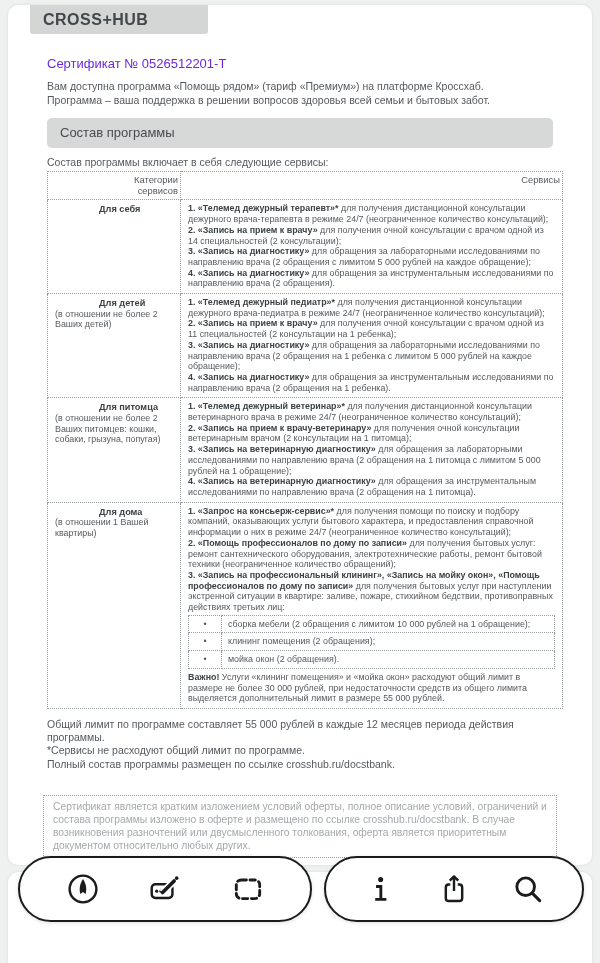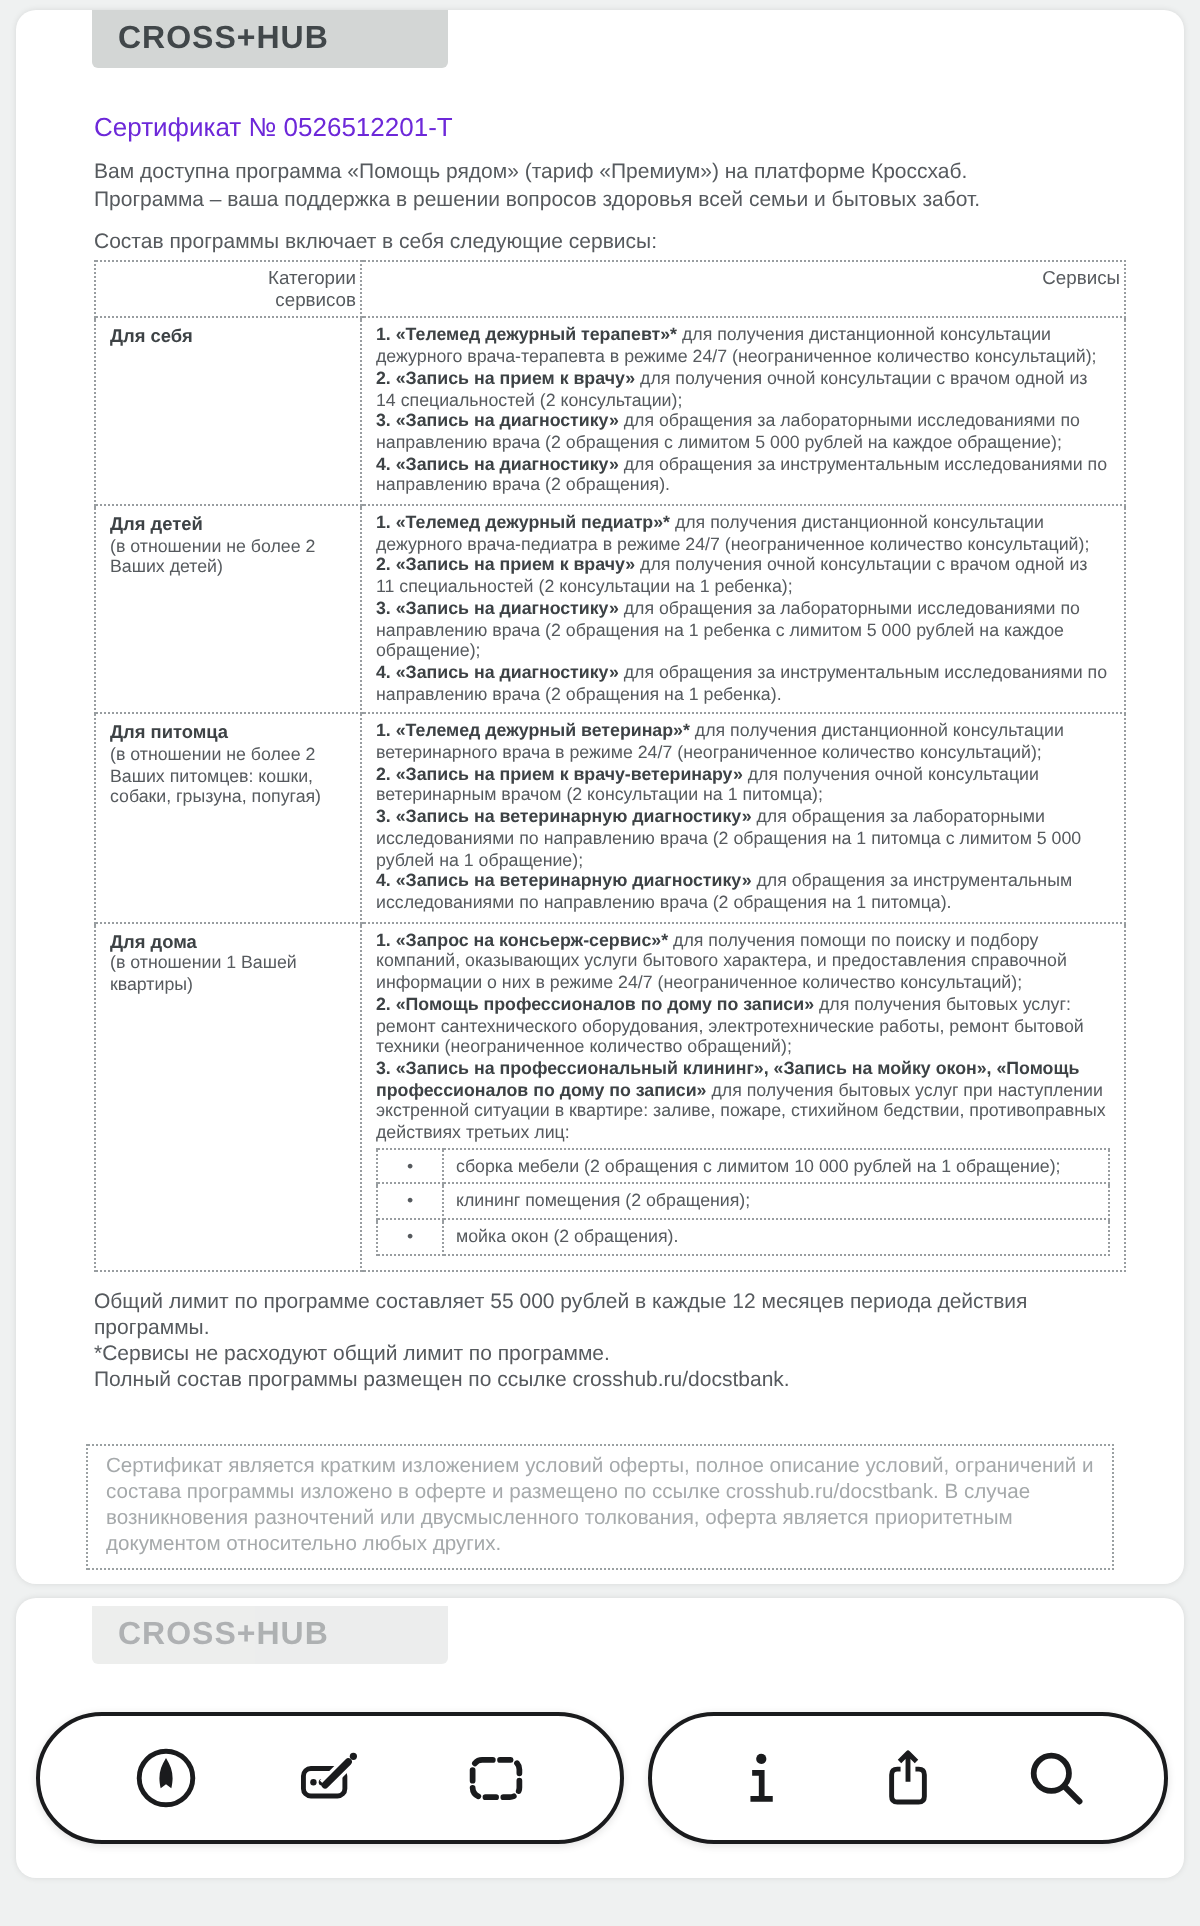--- a/index.html
+++ b/index.html
@@ -8,42 +8,42 @@
 
   
   .card{background:#ffffff;margin:0 8px;border-radius:10px;box-shadow:0 0 3px rgba(0,0,0,.10);}
   .spacer-top{height:5px;}
   .page-gap{height:7px;}
   .page1{padding-bottom:7px;overflow:hidden;}
   .page2{height:140px;overflow:hidden;}
 
   .doc-text{color:#565a5e;}
 
-  .logo-box{margin-left:38px;width:178px;height:29px;background:#d3d6d5;border-radius:0 0 3px 3px;
+  .logo-box{margin-left:22px;width:178px;height:29px;background:#d3d6d5;border-radius:0 0 3px 3px;
             line-height:29px;padding-left:13px;box-sizing:border-box;
             font-weight:bold;font-size:16px;color:#41474a;letter-spacing:.5px;}
   .logo-box.faded{margin-top:4px;}
 
   .cert-number{margin:22px 39px 0 39px;font-size:13px;color:#6d28d9;}
   .greeting{margin:12px 39px 0 39px;font-size:13px;color:#53575b;}
   .intro{margin:9px 39px 0 39px;font-size:10.5px;line-height:13.5px;color:#565a5e;}
 
   .section-bar{margin:11px 39px 0 39px;height:30px;background:#d6d9d8;border-radius:5px;
                line-height:30px;padding-left:13px;font-size:13px;color:#474c4f;}
 
   .table-intro{margin:8px 39px 3px 39px;font-size:10.5px;color:#565a5e;}
 
   table.services{border-collapse:collapse;margin:0 37px 0 39px;width:516px;table-layout:fixed;
                  font-size:8.9px;line-height:10.7px;color:#565a5e;}
   table.services th,table.services td{border:1px dotted #989da0;vertical-align:top;}
   table.services th{font-weight:normal;text-align:right;font-size:9.4px;padding:3px 2px;color:#565a5e;}
   th.col-cat{width:128px;}
   th.col-cat span{display:inline-block;max-width:62px;}
   td.cat{padding:4px 6px 4px 7px;}
-  td.cat b{display:block;color:#3d4245;font-size:9.2px;}
+  td.cat b{display:block;color:#3d4245;font-size:9.2px;margin-left:44px;}
   td.cat .rest{display:block;}
   td.svc{padding:3px 7px 4px 7px;}
   .item b{color:#3d4245;margin-top:20px;}
   table.sub{border-collapse:collapse;width:100%;margin:2px 0 3px 0;font-size:8.9px;line-height:10.7px;color:#565a5e;}
   table.sub td{border:1px dotted #989da0;padding:3px 6px;}
   td.dot{width:20px;text-align:center;padding:3px 2px;}
   .important{margin-top:2px;}
   .important b{color:#3d4245;}
 
   .limits{margin:9px 39px 0 39px;font-size:10.5px;line-height:13.2px;color:#565a5e;}
@@ -74,20 +74,21 @@
       <span>CROSS+HUB</span>
     </div>
 
     <div class="cert-number doc-text">Сертификат № 0526512201-Т</div>
 
     <div class="intro">
       <div>Вам доступна программа «Помощь рядом» (тариф «Премиум») на платформе Кроссхаб.</div>
       <div>Программа – ваша поддержка в решении вопросов здоровья всей семьи и бытовых забот.</div>
     </div>
 
+    <div class="section-bar">Состав программы</div>
 
     <div class="table-intro">Состав программы включает в себя следующие сервисы:</div>
 
     <table class="services">
       <thead>
         <tr>
           <th class="col-cat"><span>Категории сервисов</span></th>
           <th>Сервисы</th>
         </tr>
       </thead>
@@ -149,20 +150,23 @@
               <tr>
                 <td class="dot">•</td>
                 <td>клининг помещения (2 обращения);</td>
               </tr>
               <tr>
                 <td class="dot">•</td>
                 <td>мойка окон (2 обращения).</td>
               </tr>
             </tbody>
               </table>
+            <div class="important">
+              <b>Важно!</b><span> Услуги «клининг помещения» и «мойка окон» расходуют общий лимит в размере не более 30 000 рублей, при недостаточности средств из общего лимита выделяется дополнительный лимит в размере 55 000 рублей.</span>
+            </div>
           </td>
         </tr>
       </tbody>
     </table>
 
     <div class="limits">
       <div>Общий лимит по программе составляет 55 000 рублей в каждые 12 месяцев периода действия программы.</div>
       <div>*Сервисы не расходуют общий лимит по программе.</div>
       <div>Полный состав программы размещен по ссылке crosshub.ru/docstbank.</div>
     </div>

